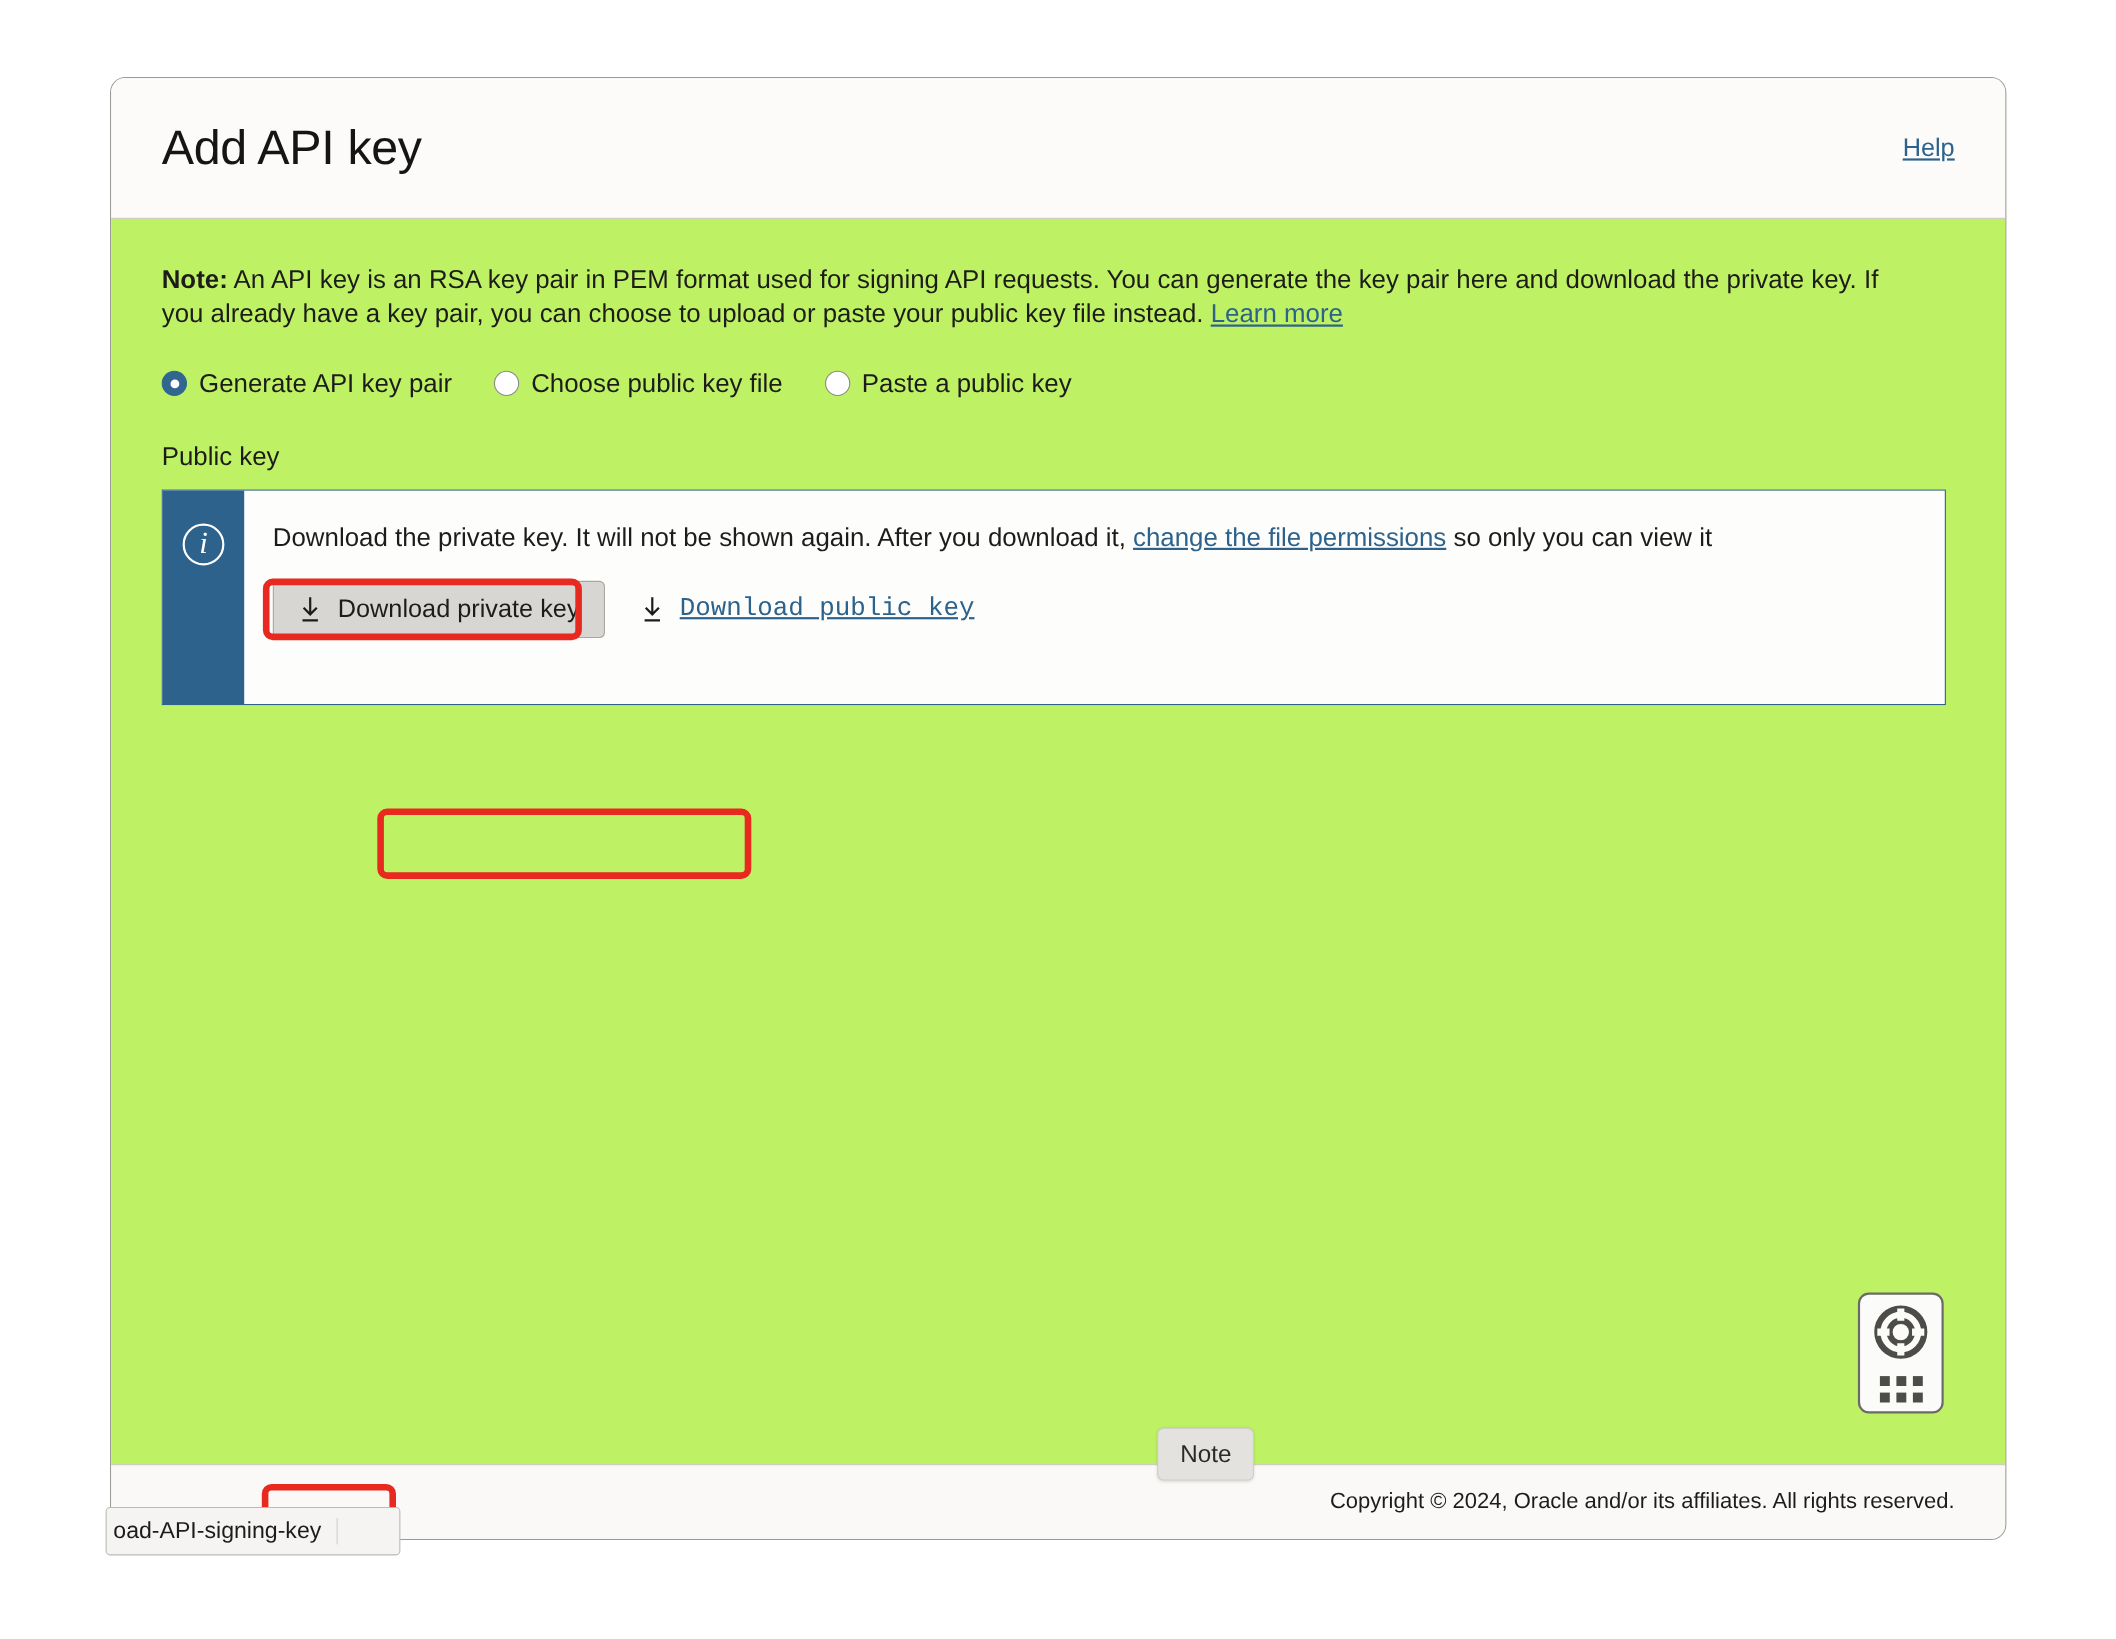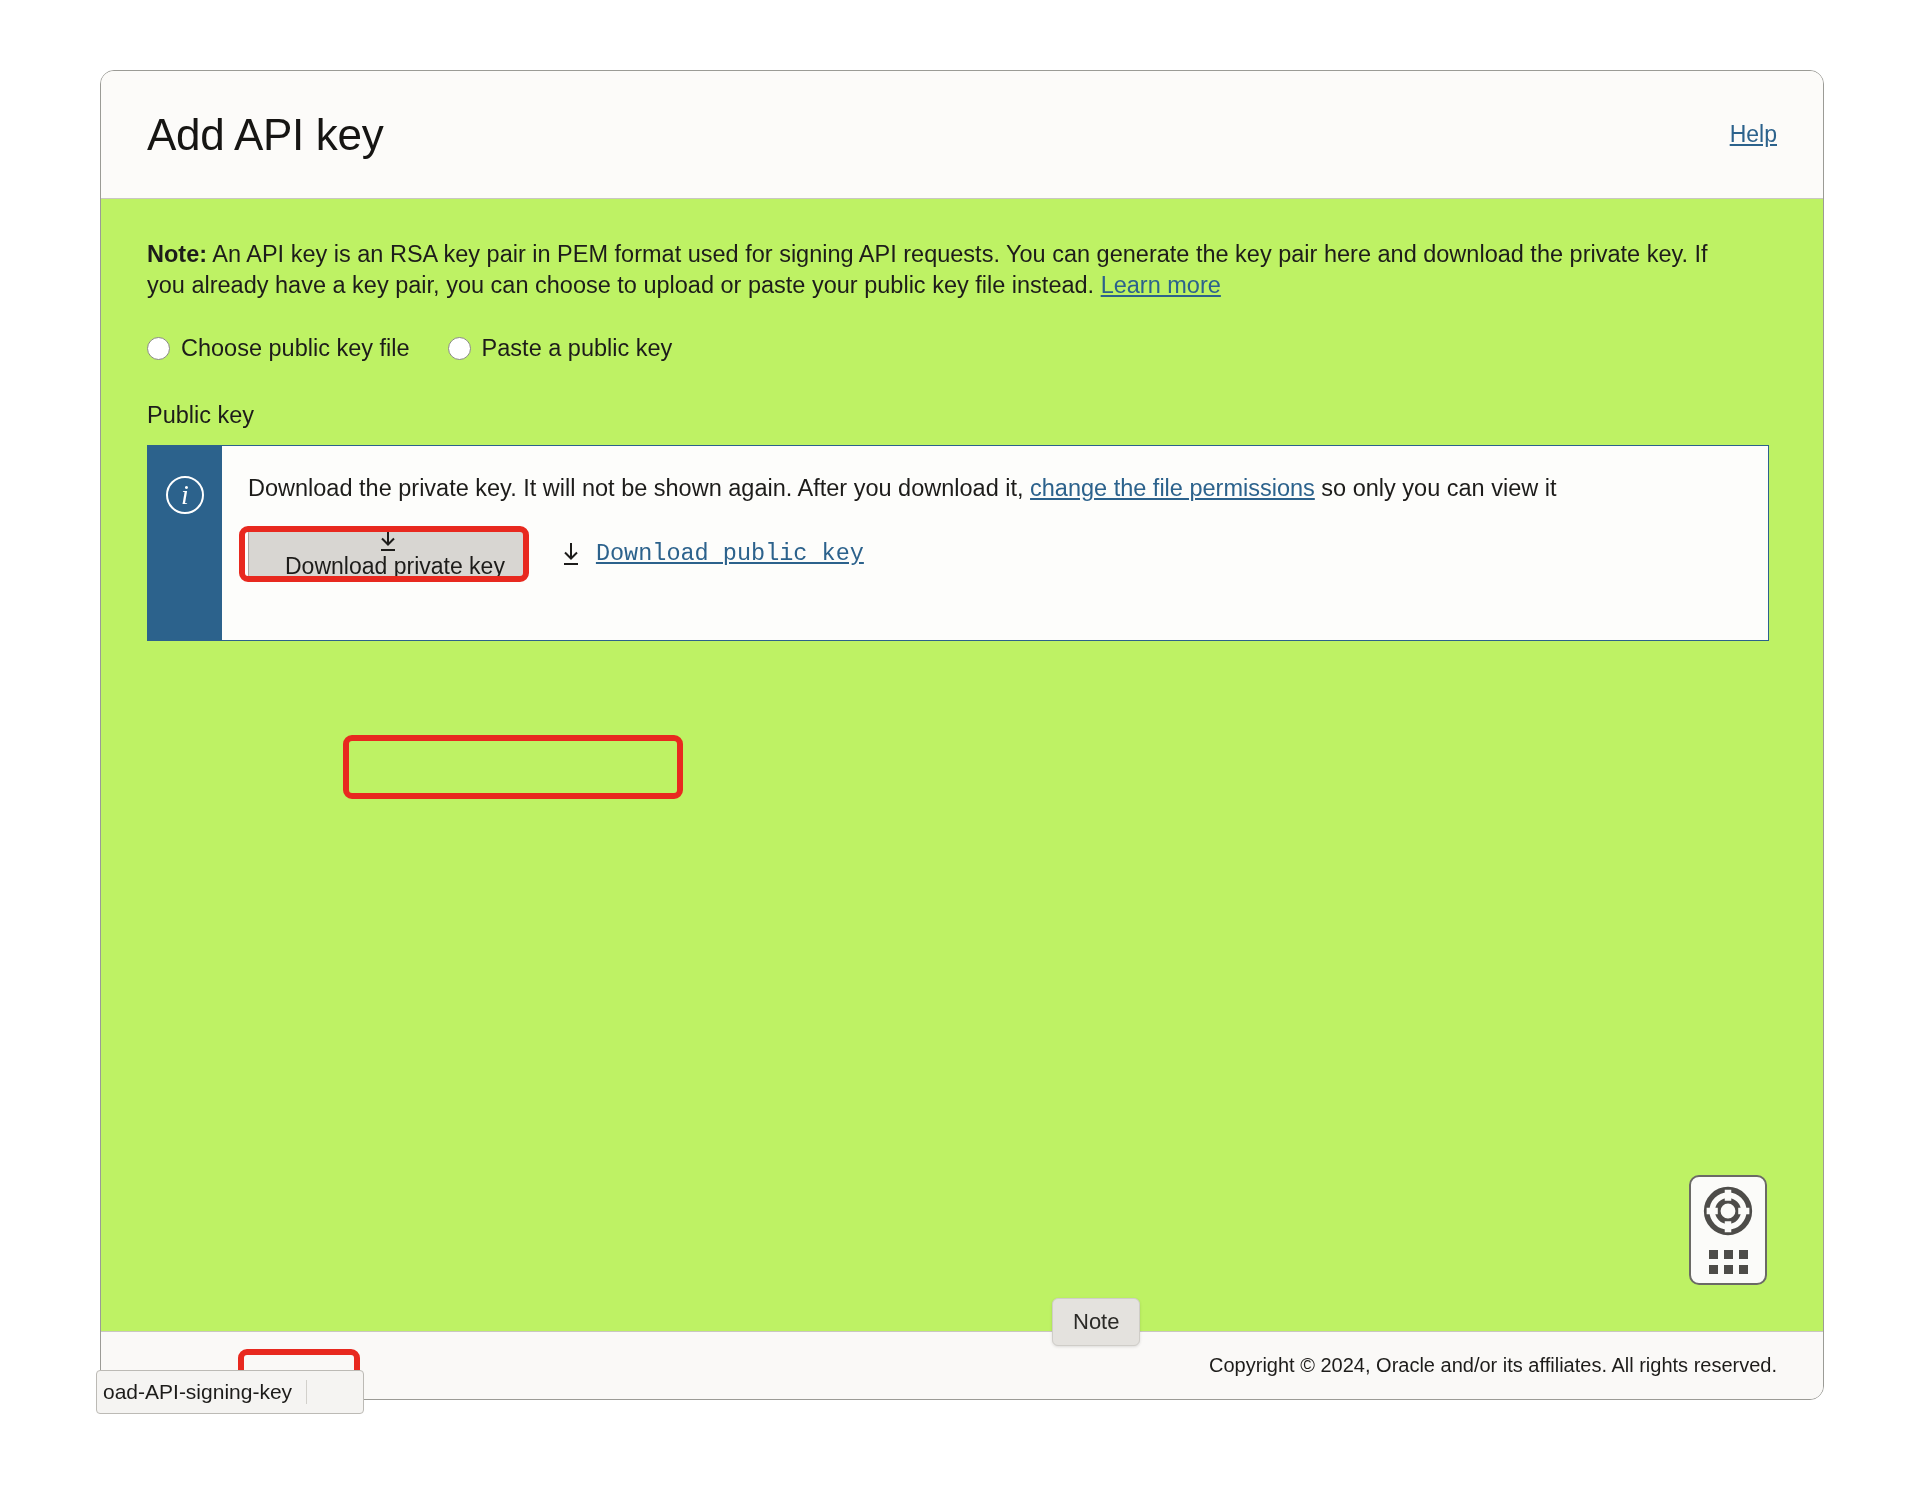--- a/index.html
+++ b/index.html
@@ -192,21 +192,20 @@
   }
   .btn {
     font-family: "Liberation Sans", sans-serif;
     font-size: 23px;
     border-radius: 5px;
     cursor: pointer;
     display: inline-flex;
     align-items: center;
     justify-content: center;
     box-sizing: border-box;
-    flex-direction: column;
   }
   .btn-secondary {
     height: 52px;
     padding: 0 22px;
     background: #d8d6d2;
     border: 1px solid #a9a7a2;
     color: #1d1c1a;
   }
   .dl-link {
     font-size: 23.5px;
@@ -358,20 +357,24 @@
   <div class="dlg-header">
     <div class="dlg-title">Add API key</div>
     <a class="help-link">Help</a>
   </div>
 
   <div class="dlg-body">
 
     <p class="note-text"><b>Note:</b><span> An API key is an RSA key pair in PEM format used for signing API requests. You can generate the key pair here and download the private key. If you already have a key pair, you can choose to upload or paste your public key file instead. </span><a class="inline-link">Learn more</a></p>
 
     <div class="radio-row">
+      <label class="radio-opt selected">
+        <span class="radio-mark"></span>
+        <span class="radio-label">Generate API key pair</span>
+      </label>
       <label class="radio-opt">
         <span class="radio-mark"></span>
         <span class="radio-label">Choose public key file</span>
       </label>
       <label class="radio-opt">
         <span class="radio-mark"></span>
         <span class="radio-label">Paste a public key</span>
       </label>
     </div>
 

